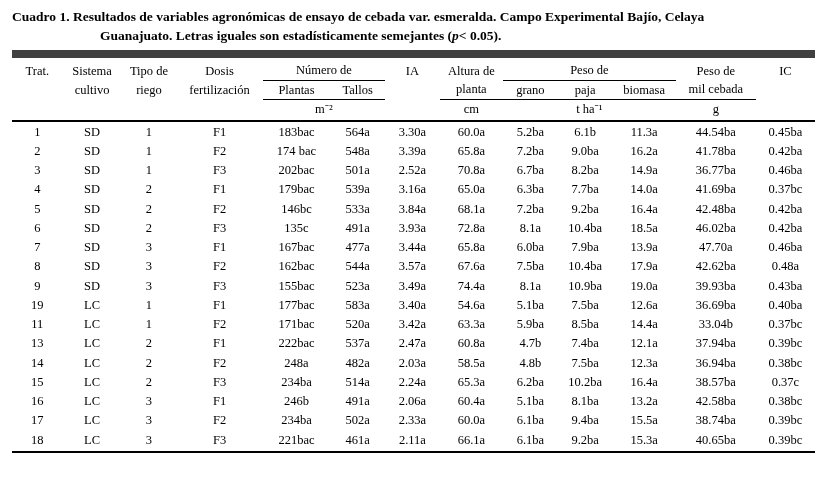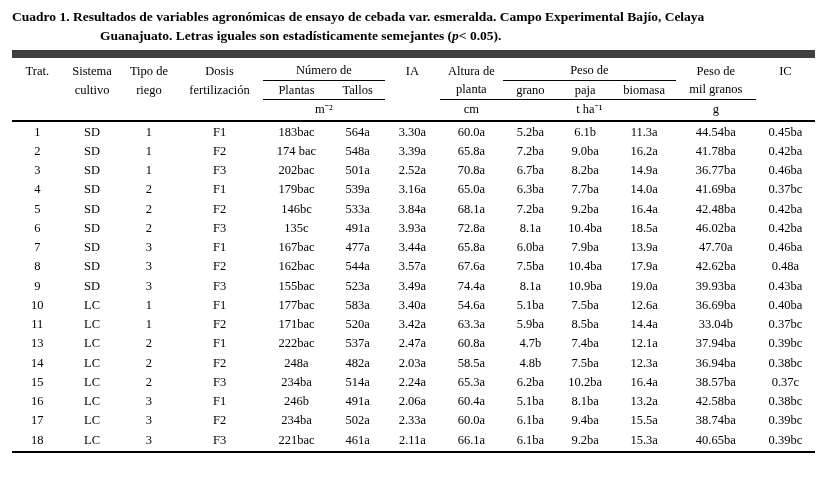--- a/index.html
+++ b/index.html
@@ -86,21 +86,21 @@
         <th>cultivo</th>
         <th>riego</th>
         <th>fertilización</th>
         <th>Plantas</th>
         <th>Tallos</th>
         <th></th>
         <th>planta</th>
         <th>grano</th>
         <th>paja</th>
         <th>biomasa</th>
-        <th>mil granos</th>
+        <th>mil cebada</th>
         <th></th>
       </tr>
       <tr class="h3">
         <th></th>
         <th></th>
         <th></th>
         <th></th>
         <th colspan="2" class="unit">m⁻²</th>
         <th></th>
         <th class="unit">cm</th>
@@ -239,21 +239,21 @@
           <td>523a</td>
           <td>3.49a</td>
           <td>74.4a</td>
           <td>8.1a</td>
           <td>10.9ba</td>
           <td>19.0a</td>
           <td>39.93ba</td>
           <td>0.43ba</td>
         </tr>
         <tr>
-          <td>10</td>
+          <td>19</td>
           <td>LC</td>
           <td>1</td>
           <td>F1</td>
           <td>177bac</td>
           <td>583a</td>
           <td>3.40a</td>
           <td>54.6a</td>
           <td>5.1ba</td>
           <td>7.5ba</td>
           <td>12.6a</td>

